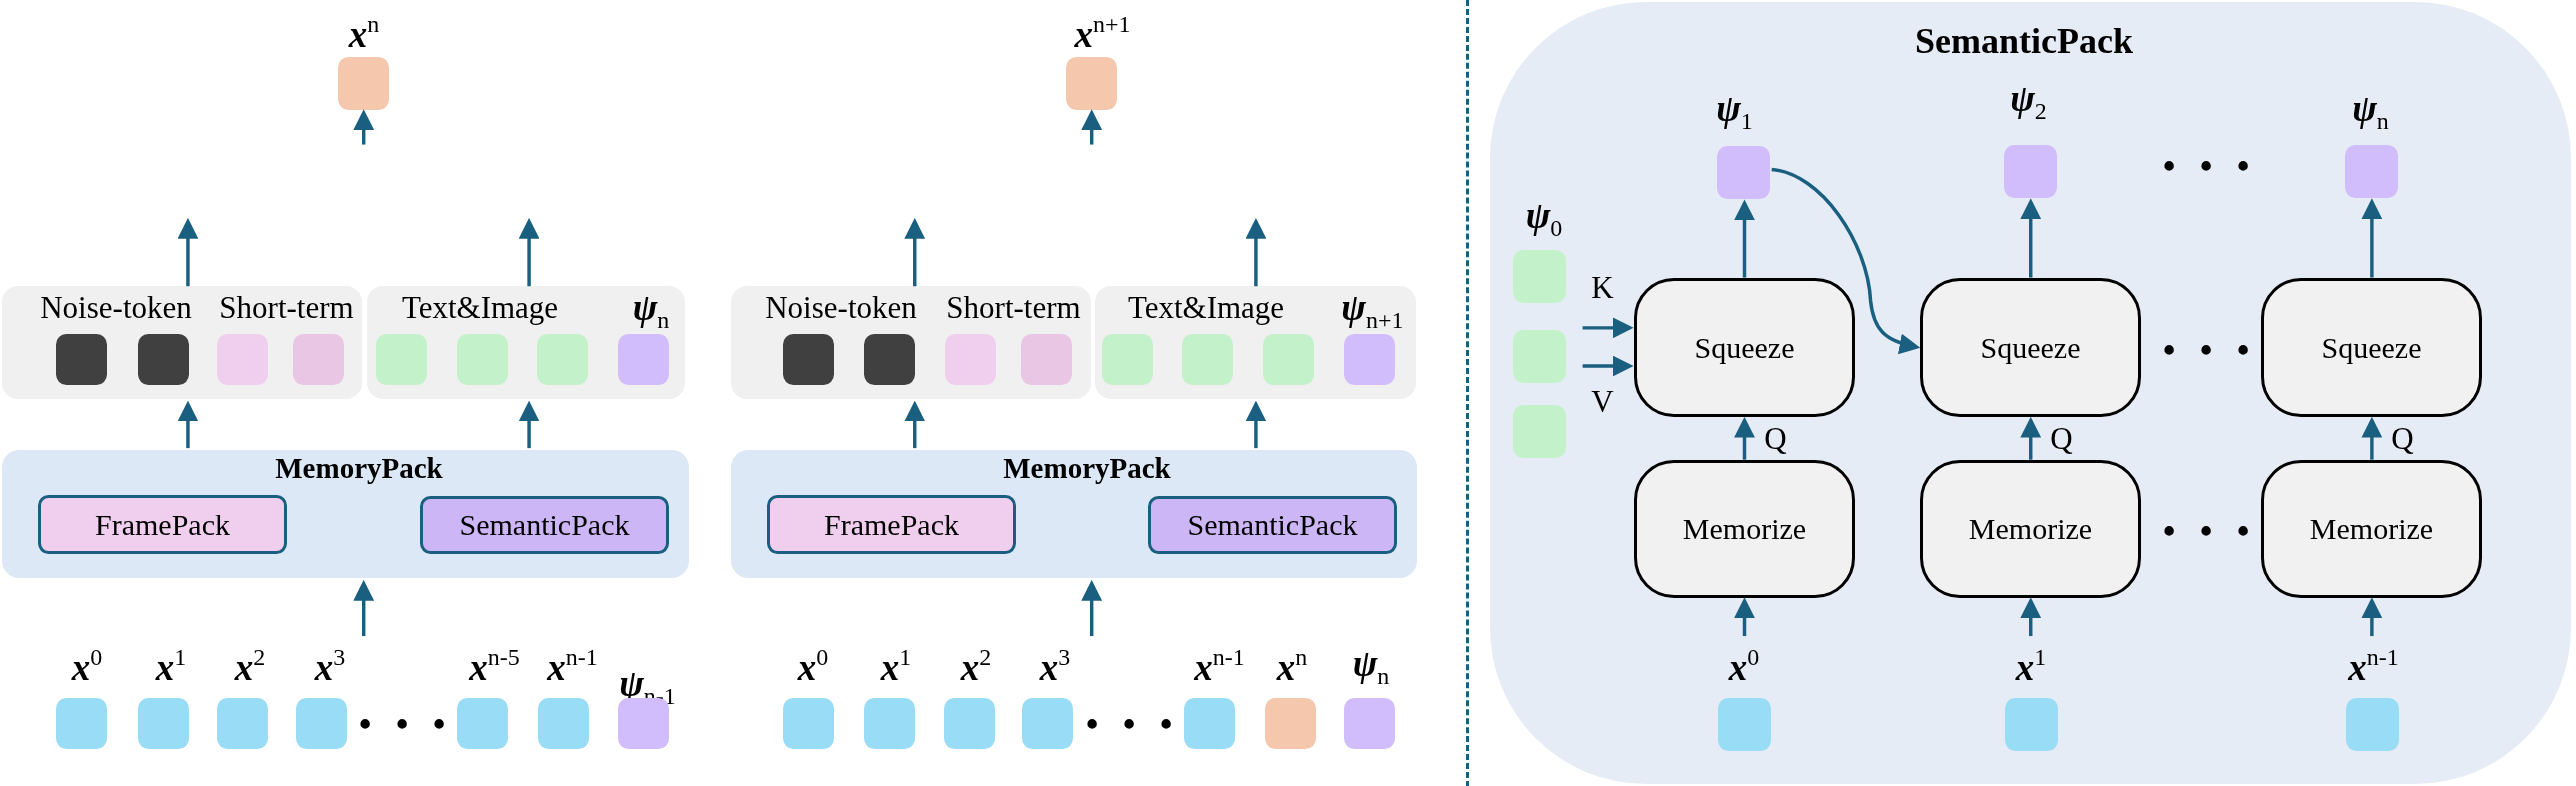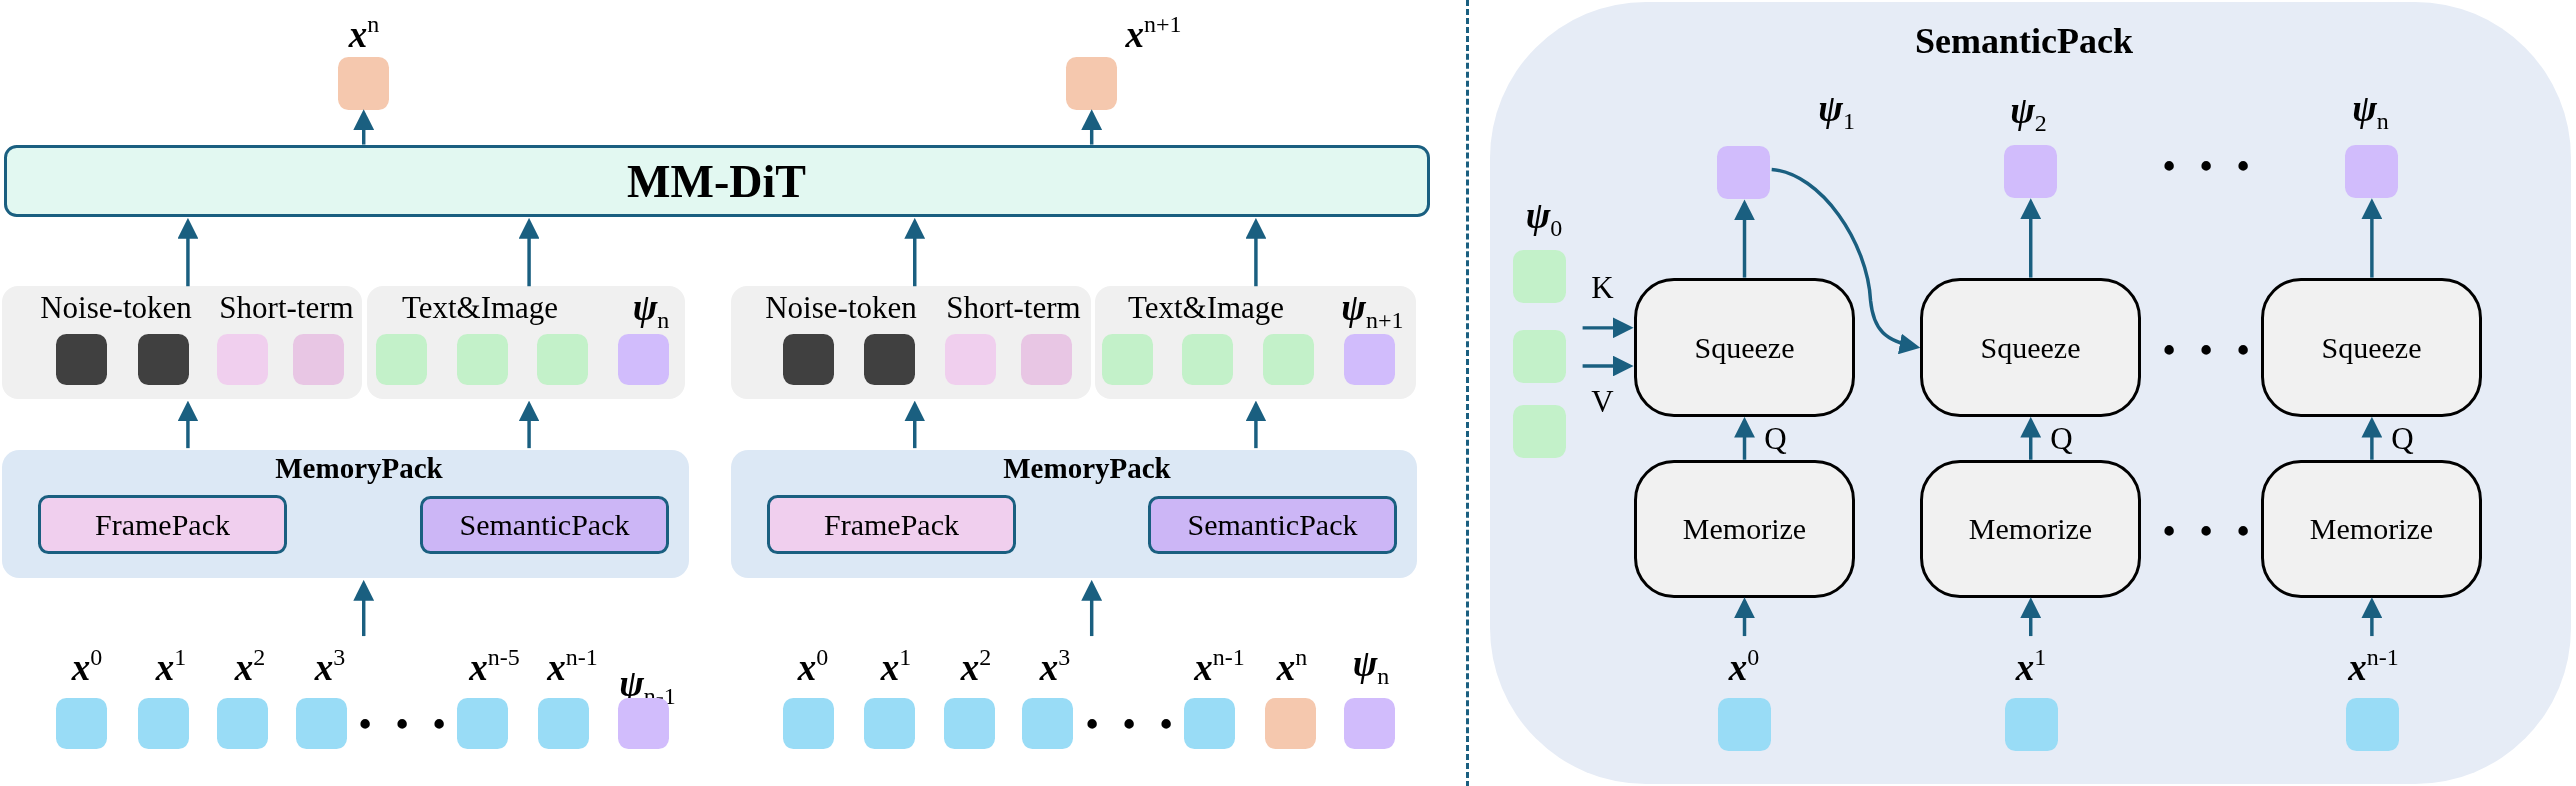--- a/index.html
+++ b/index.html
@@ -27,28 +27,25 @@
   .dots{position:absolute;font-size:35px;font-weight:bold;letter-spacing:8px;}
   .rpanel{left:1490px;top:2.3px;width:1081px;height:782px;background:#e6ecf6;border-radius:156px;}
   .rb{position:absolute;box-sizing:border-box;background:#f1f1f1;border:3.5px solid #000;border-radius:40px;display:flex;align-items:center;justify-content:center;font-size:30px;}
   svg.overlay{position:absolute;left:0;top:0;}
 </style>
 </head>
 <body>
 
 <div id="canvas">
 
-  <div class="box mmdit">
-    <span>MM-DiT</span>
-  </div>
 
   <div class="lbl math" style="left:332px;top:11.6px;width:64px;"><span>x</span><sup>n</sup></div>
   <div class="tok c-peach" style="left:338px;top:57px;width:51px;height:53px;"></div>
 
-  <div class="lbl math" style="left:1113px;top:11.6px;width:81px;text-align:center;"><span>x</span><sup>n+1</sup></div>
+  <div class="lbl math" style="left:1062px;top:11.6px;width:81px;text-align:center;"><span>x</span><sup>n+1</sup></div>
   <div class="tok c-peach" style="left:1066px;top:57px;width:51px;height:53px;"></div>
 
   <div class="box group" style="left:2.3px;top:286px;width:360px;height:113px;"></div>
   <div class="box group" style="left:367px;top:286px;width:318px;height:113px;"></div>
   <div class="lbl" style="left:35px;top:292px;width:162px;">Noise-token</div>
   <div class="lbl" style="left:214px;top:292px;width:145px;">Short-term</div>
   <div class="lbl" style="left:399px;top:292px;width:162px;">Text&amp;Image</div>
   <div class="lbl math" style="left:619px;top:289px;width:64px;"><span>ψ</span><sub>n</sub></div>
   <div class="tok c-dark" style="left:56px;top:334px;"></div>
   <div class="tok c-dark" style="left:138px;top:334px;"></div>
@@ -122,22 +119,22 @@
   <div class="dots" style="left:1086px;top:705px;">• • •</div>
   <div class="tok c-blue" style="left:1184px;top:698px;"></div>
   <div class="tok c-peach" style="left:1265px;top:698px;"></div>
   <div class="tok c-purple" style="left:1344px;top:698px;"></div>
 
   <div class="abs" style="left:1466px;top:0;width:0;height:787px;border-left:3.5px dashed #1a5f80;"></div>
 
   <div class="box rpanel"></div>
   <div class="lbl" style="left:1914px;top:23px;width:220px;font-weight:bold;font-size:36px;">SemanticPack</div>
 
-  <div class="lbl math" style="left:1786px;top:90px;width:69px;text-align:right;"><span>ψ</span><sub>1</sub></div>
-  <div class="lbl math" style="left:1994px;top:92px;width:69px;"><span>ψ</span><sub>2</sub></div>
+  <div class="lbl math" style="left:1700px;top:90px;width:69px;"><span>ψ</span><sub>1</sub></div>
+  <div class="lbl math" style="left:1994px;top:80px;width:69px;"><span>ψ</span><sub>2</sub></div>
   <div class="lbl math" style="left:2336px;top:90px;width:69px;"><span>ψ</span><sub>n</sub></div>
   <div class="tok c-purple" style="left:1717px;top:146px;width:53px;height:53px;"></div>
   <div class="tok c-purple" style="left:2004px;top:145px;width:53px;height:53px;"></div>
   <div class="tok c-purple" style="left:2345px;top:145px;width:53px;height:53px;"></div>
   <div class="dots" style="left:2163px;top:147px;">• • •</div>
 
   <div class="lbl math" style="left:1515px;top:197px;width:58px;"><span>ψ</span><sub>0</sub></div>
   <div class="tok c-green" style="left:1513px;top:250px;width:53px;height:53px;"></div>
   <div class="tok c-green" style="left:1513px;top:330px;width:53px;height:53px;"></div>
   <div class="tok c-green" style="left:1513px;top:405px;width:53px;height:53px;"></div>

